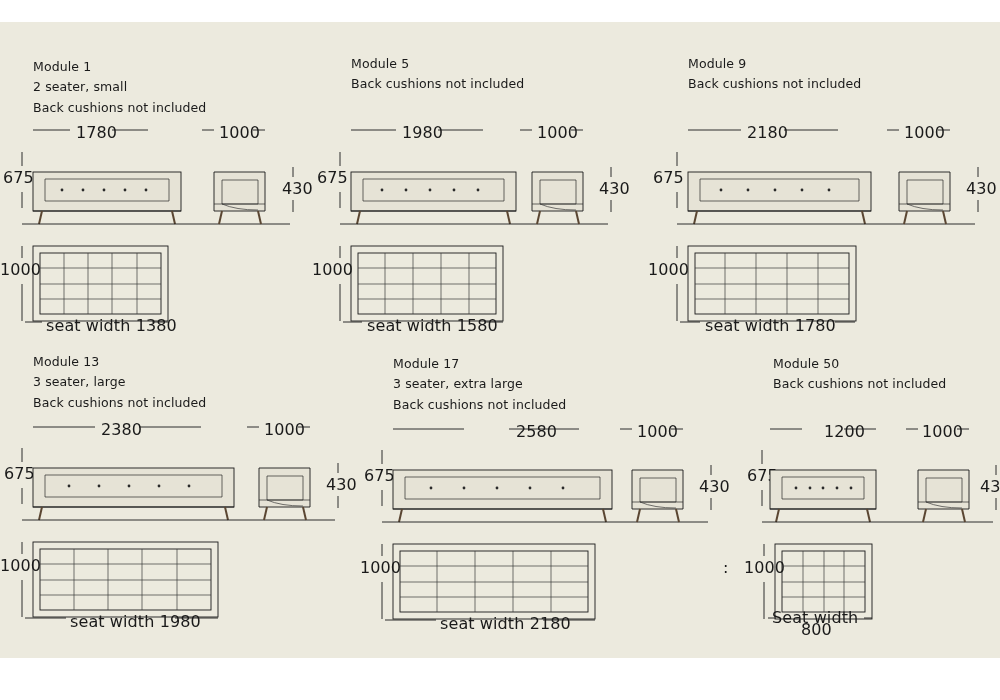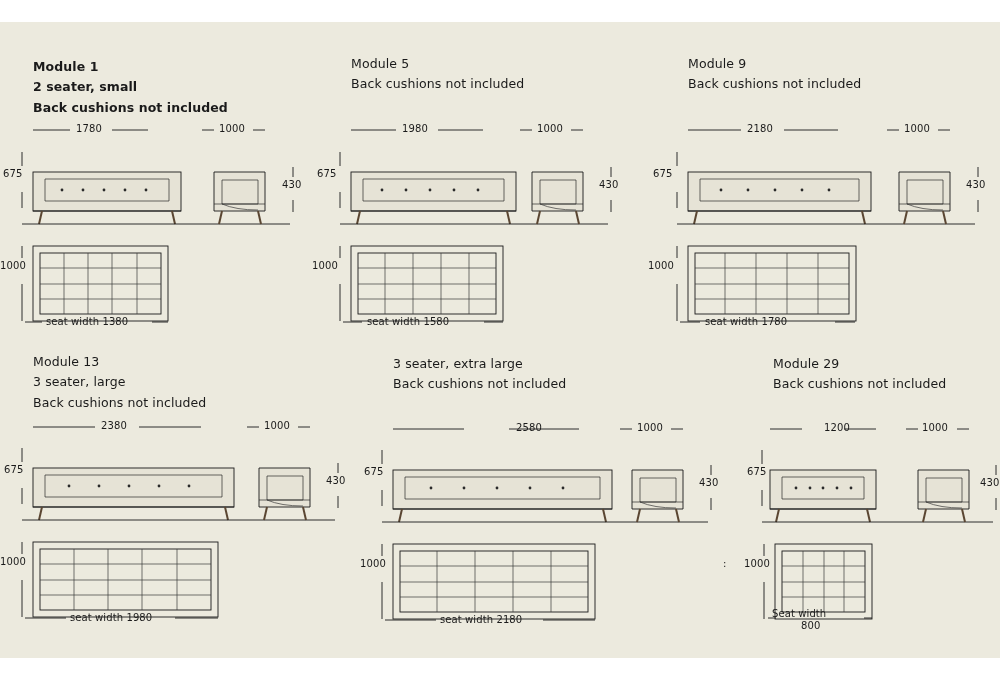--- a/index.html
+++ b/index.html
@@ -28,41 +28,41 @@
     position: absolute;
     font-size: 12.5px;
     color: #1a1a1a;
     line-height: 1.62;
     white-space: nowrap;
     letter-spacing: 0.1px;
   }
   .title div { white-space: nowrap; }
   .dim {
     position: absolute;
-    font-size: 10px;
+    font-size: 16px;
     color: #1a1a1a;
     white-space: nowrap;
     letter-spacing: 0.1px;
   }
   svg { position: absolute; overflow: visible; }
   .ln { stroke: #1a1a1a; stroke-width: 0.9; fill: none; }
   .lnthin { stroke: #3a3a3a; stroke-width: 0.7; fill: none; }
   .fillbody { fill: #e6e3d6; stroke: #1a1a1a; stroke-width: 0.9; }
   .fillnone { fill: none; stroke: #1a1a1a; stroke-width: 0.9; }
   .leg { stroke: #5a4632; stroke-width: 2; fill: none; }
   .cushline { stroke: #2a2a2a; stroke-width: 0.7; fill: none; }
   .tuft { fill: #2a2a2a; }
 </style>
 </head>
 <body>
 
 <div id="sheet">
 
   <div class="module" style="left:0; top:0;">
-    <div class="title" style="left:33px; top:35px;font-weight:bold;">
+    <div class="title" style="left:33px; top:35px;">
       <div>Module 1</div>
       <div>2 seater, small</div>
       <div>Back cushions not included</div>
     </div>
 
     <div class="dim" style="left:76px; top:101px;">1780</div>
     <div class="dim" style="left:219px; top:101px;">1000</div>
     <div class="dim" style="left:3px; top:146px;">675</div>
     <div class="dim" style="left:282px; top:157px;">430</div>
     <div class="dim" style="left:0px; top:238px;">1000</div>
@@ -316,20 +316,21 @@
       </g>
       <line class="ln" x1="22" y1="222" x2="22" y2="234"></line>
       <line class="ln" x1="22" y1="260" x2="22" y2="297"></line>
       <line class="ln" x1="25" y1="298" x2="66" y2="298"></line>
       <line class="ln" x1="175" y1="298" x2="218" y2="298"></line>
     </svg>
   </div>
 
   <div class="module" style="left:360px; top:298px;">
     <div class="title" style="left:33px; top:34px;">
+      <div>Module 17</div>
       <div>3 seater, extra large</div>
       <div>Back cushions not included</div>
     </div>
 
     <div class="dim" style="left:110px; top:102px;margin-left:46px;">2580</div>
     <div class="dim" style="left:277px; top:102px;">1000</div>
     <div class="dim" style="left:4px; top:146px;">675</div>
     <div class="dim" style="left:339px; top:157px;">430</div>
     <div class="dim" style="left:0px; top:238px;">1000</div>
     <div class="dim" style="left:80px; top:294px;">seat width 2180</div>
@@ -381,21 +382,21 @@
       </g>
       <line class="ln" x1="22" y1="224" x2="22" y2="236"></line>
       <line class="ln" x1="22" y1="262" x2="22" y2="299"></line>
       <line class="ln" x1="25" y1="300" x2="76" y2="300"></line>
       <line class="ln" x1="183" y1="300" x2="235" y2="300"></line>
     </svg>
   </div>
 
   <div class="module" style="left:740px; top:298px;">
     <div class="title" style="left:33px; top:34px;">
-      <div>Module 29</div>
+      <div>Module 50</div>
       <div>Back cushions not included</div>
     </div>
 
     <div class="dim" style="left:84px; top:102px;text-align:center;">1200</div>
     <div class="dim" style="left:182px; top:102px;">1000</div>
     <div class="dim" style="left:7px; top:146px;">675</div>
     <div class="dim" style="left:240px; top:157px;">430</div>
     <div class="dim" style="left:4px; top:238px;">1000</div>
     <div class="dim" style="left:-17px; top:238px;">:</div>
     <div class="dim" style="left:32px; top:288px;">Seat width</div>

